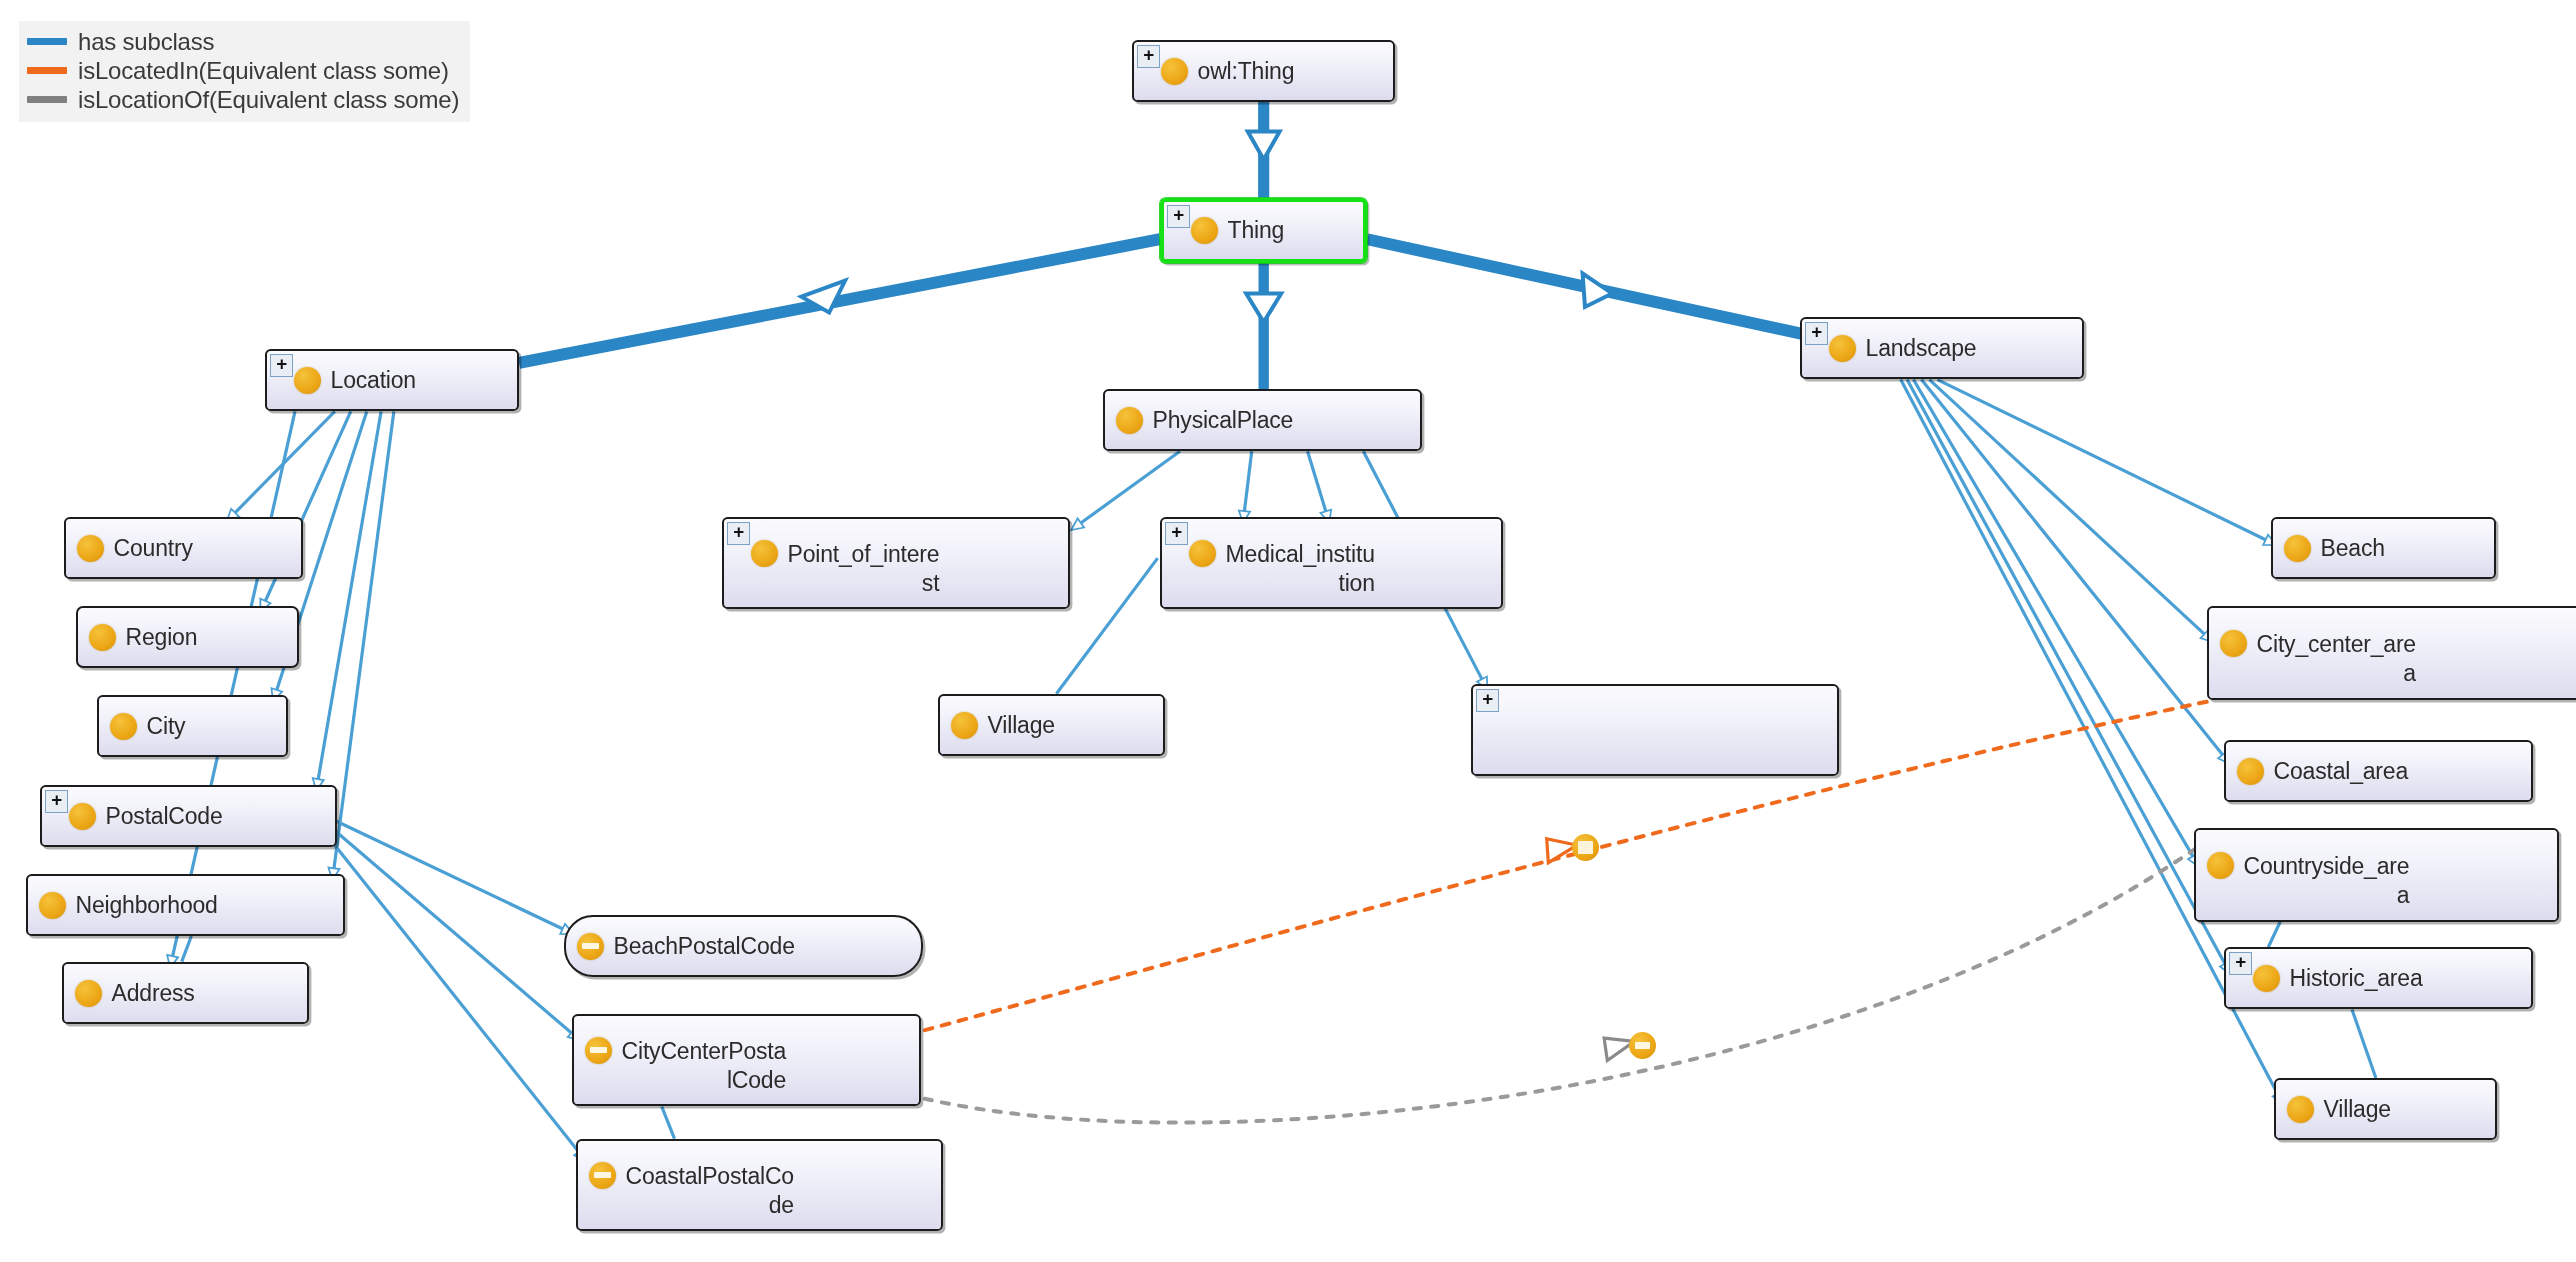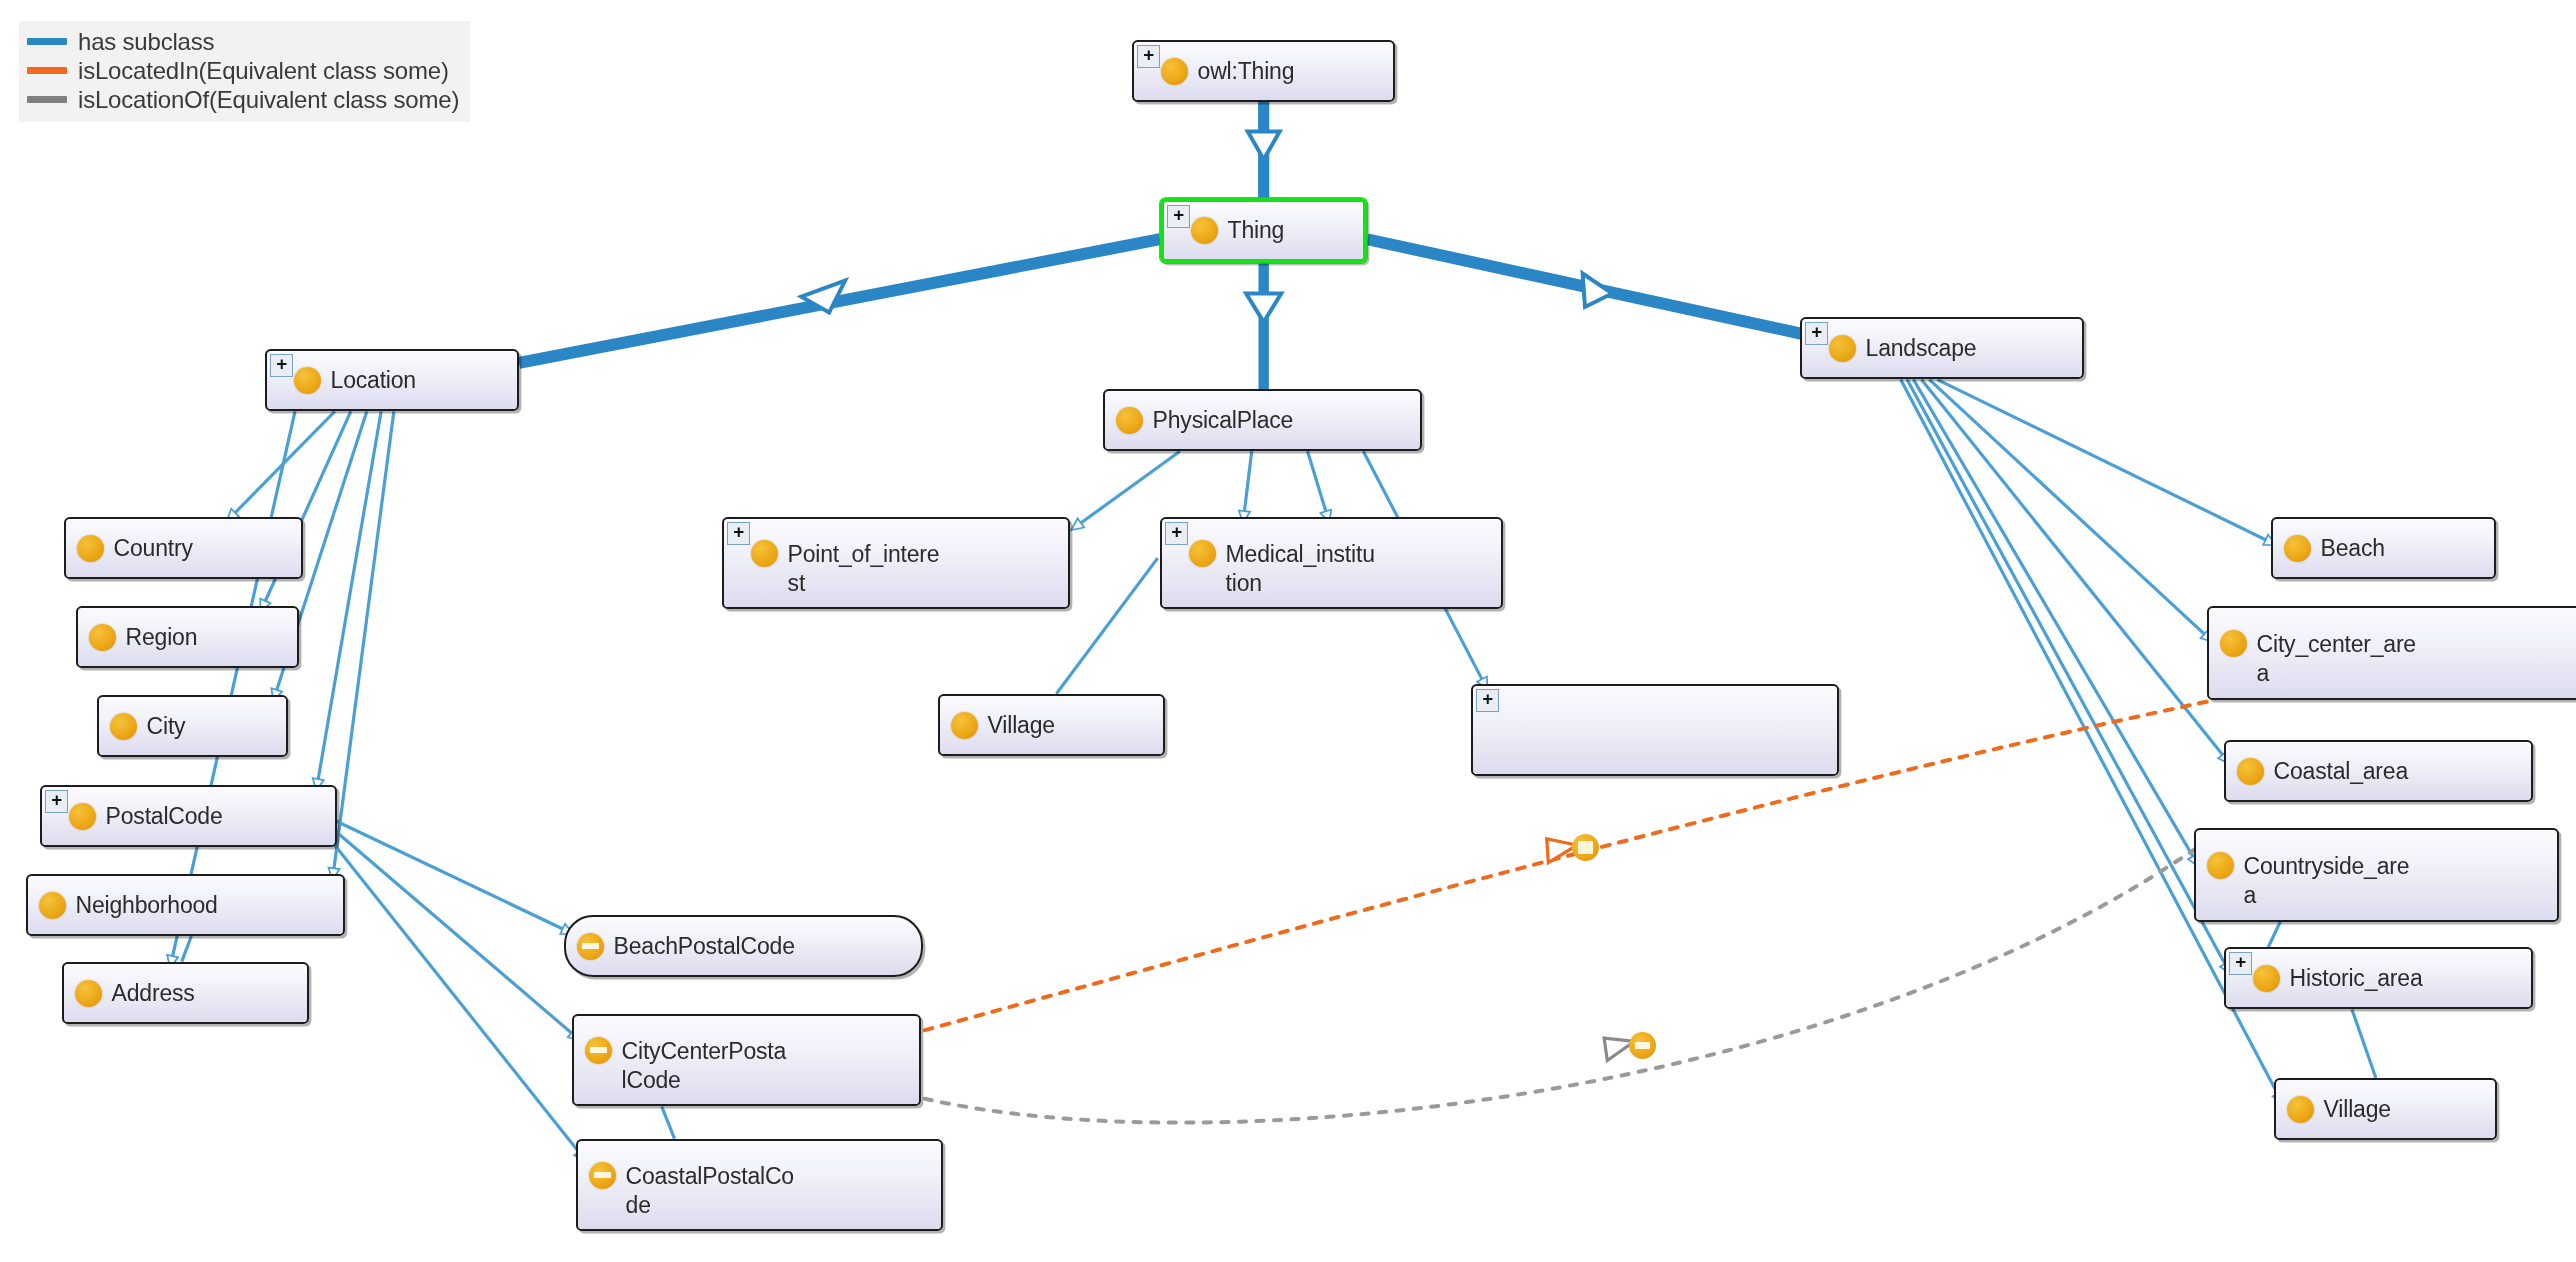--- a/index.html
+++ b/index.html
@@ -18,21 +18,21 @@
   .legend-label{font-size:24px;color:#3a3a3a;white-space:nowrap;letter-spacing:-0.2px;}
 
   
   .node{position:absolute;box-sizing:border-box;
         background:linear-gradient(to bottom,#fbfbfe 0%,#f1f1fa 38%,#dcdcee 100%);
         border:2.4px solid #1c1c1c;border-radius:5.6px;
         box-shadow:2.4px 2.4px 0 rgba(0,0,0,0.30);
         display:flex;align-items:center;z-index:20;}
   .node.selected{border:4.8px solid #16e016;box-shadow:0 0 0 0.8px #0c0 ,2.4px 2.4px 0 rgba(0,0,0,0.25);}
 
-  .node-inner{display:flex;align-items:center;width:100%;padding-left:11px;box-sizing:border-box;}
+  .node-inner{display:flex;align-items:center;width:100%;padding-left:11px;box-sizing:border-box;text-align:right;}
   .node.two-line .node-inner{align-items:flex-start;padding-top:11px;}
 
   .expander{position:absolute;left:3.2px;top:3.2px;width:21px;height:21px;
             background:#e9eef4;border:0.8px solid #7ba2c4;
             display:flex;align-items:center;justify-content:center;
             font-size:17.5px;line-height:14.4px;color:#111;font-weight:bold;z-index:3;}
   .expander .glyph{font-family:"DejaVu Sans Mono",monospace;font-size:17.5px;transform:translateY(-0.8px);}
 
   .cls-dot{width:27px;height:27px;border-radius:50%;flex:0 0 auto;margin-right:9.6px;
            background:radial-gradient(circle at 36% 32%,#f6c23a 0%,#eba514 62%,#d4900a 100%);
@@ -213,21 +213,21 @@
           <span class="cls-dot"></span>
           <span class="node-label">Landscape</span>
         </div>
       </div>
       <div class="node" style="left: 64px; top: 517px; width: 239px; height: 62px;">
         <div class="node-inner">
           <span class="cls-dot"></span>
           <span class="node-label">Country</span>
         </div>
       </div>
-      <div class="node" style="left: 76px; top: 606px; width: 223px; height: 62px;">
+      <div class="node" style="left: 76px; top: 606px; width: 223px; height: 62px; border-radius: 7px;">
         <div class="node-inner">
           <span class="cls-dot"></span>
           <span class="node-label">Region</span>
         </div>
       </div>
       <div class="node" style="left: 97px; top: 695px; width: 191px; height: 62px;">
         <div class="node-inner">
           <span class="cls-dot"></span>
           <span class="node-label">City</span>
         </div>

